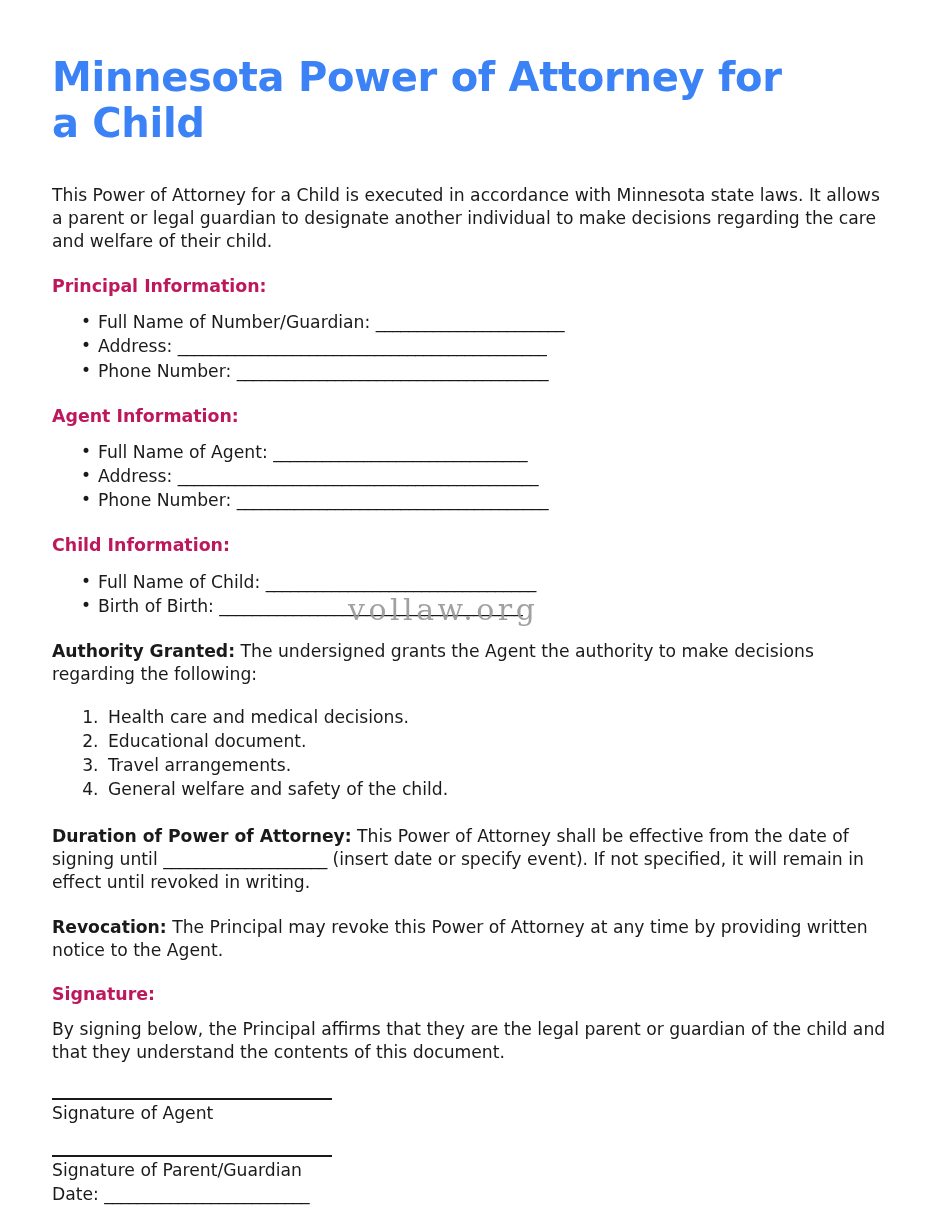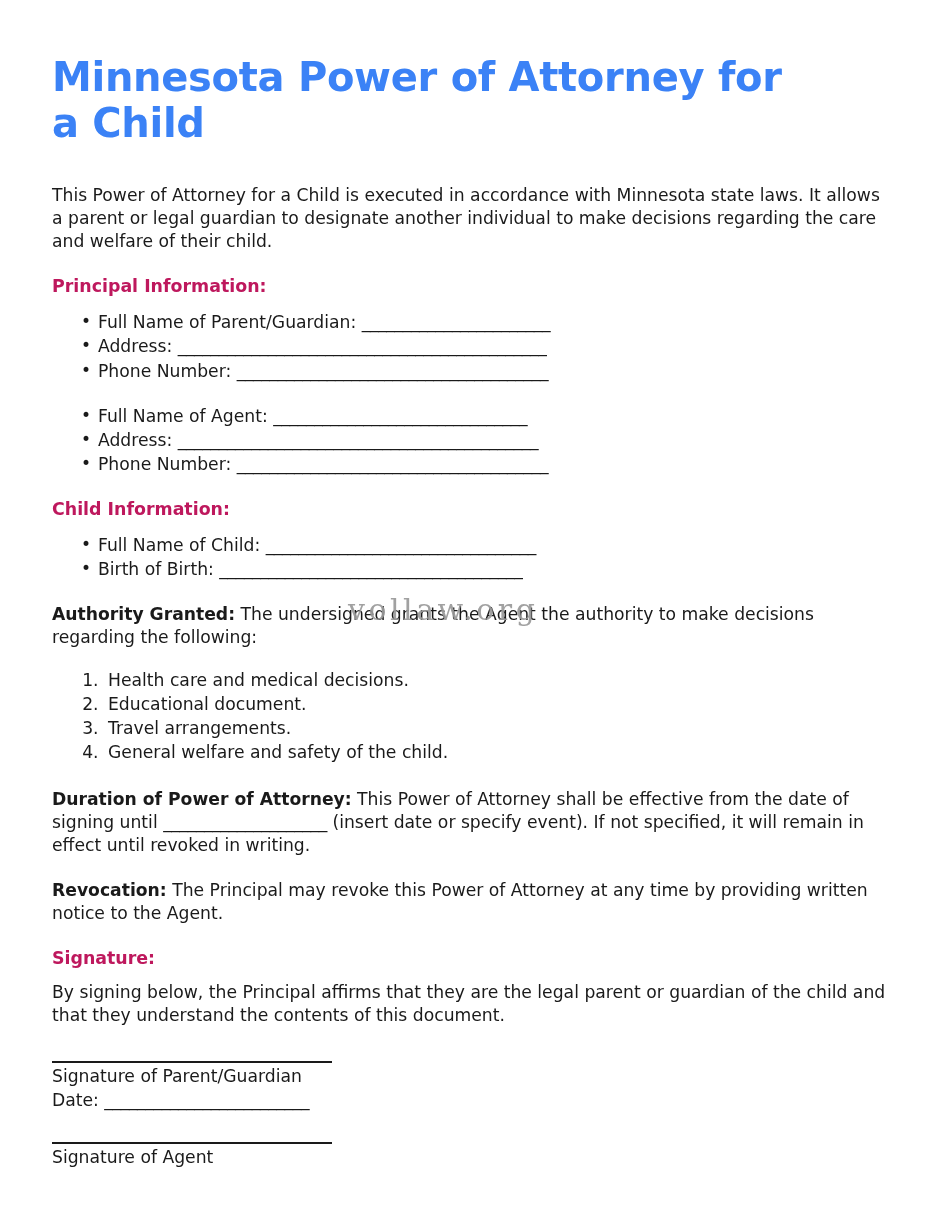--- a/index.html
+++ b/index.html
@@ -155,25 +155,26 @@
 <div class="page">
 
   <div class="watermark">vollaw.org</div>
 
   <h1 class="doc-title">Minnesota Power of Attorney for a Child</h1>
 
   <p class="body-text">This Power of Attorney for a Child is executed in accordance with Minnesota state laws. It allows a parent or legal guardian to designate another individual to make decisions regarding the care and welfare of their child.</p>
 
   <h2 class="section-heading">Principal Information:</h2>
   <ul class="field-list">
-    <li><span>Full Name of Parent/Guardian:</span> <span class="blank">_______________________</span></li>
+    <li><span>Full Name of Number/Guardian:</span> <span class="blank">_______________________</span></li>
     <li><span>Address:</span> <span class="blank">_____________________________________________</span></li>
     <li><span>Phone Number:</span> <span class="blank">______________________________________</span></li>
   </ul>
 
+  <h2 class="section-heading">Agent Information:</h2>
   <ul class="field-list">
     <li><span>Full Name of Agent:</span> <span class="blank">_______________________________</span></li>
     <li><span>Address:</span> <span class="blank">____________________________________________</span></li>
     <li><span>Phone Number:</span> <span class="blank">______________________________________</span></li>
   </ul>
 
   <h2 class="section-heading">Child Information:</h2>
   <ul class="field-list">
     <li><span>Full Name of Child:</span> <span class="blank">_________________________________</span></li>
     <li><span>Birth of Birth:</span> <span class="blank">_____________________________________</span></li>
@@ -193,24 +194,24 @@
   <p class="body-text"><span class="inline-bold">Revocation:</span><span> The Principal may revoke this Power of Attorney at any time by providing written notice to the Agent.</span></p>
 
   <h2 class="section-heading sig">Signature:</h2>
 
   <p class="body-text">By signing below, the Principal affirms that they are the legal parent or guardian of the child and that they understand the contents of this document.</p>
 
   <div class="sig-block">
 
     <div class="sig-group">
       <div class="sig-rule"></div>
+      <div class="sig-label">Signature of Agent</div>
+    </div>
+
+    <div class="sig-group">
+      <div class="sig-rule"></div>
       <div class="sig-label">Signature of Parent/Guardian</div>
       <div class="sig-date"><span>Date:</span> <span class="blank">_________________________</span></div>
     </div>
 
-    <div class="sig-group">
-      <div class="sig-rule"></div>
-      <div class="sig-label">Signature of Agent</div>
-    </div>
-
   </div>
 
 </div>
 
 </body></html>

